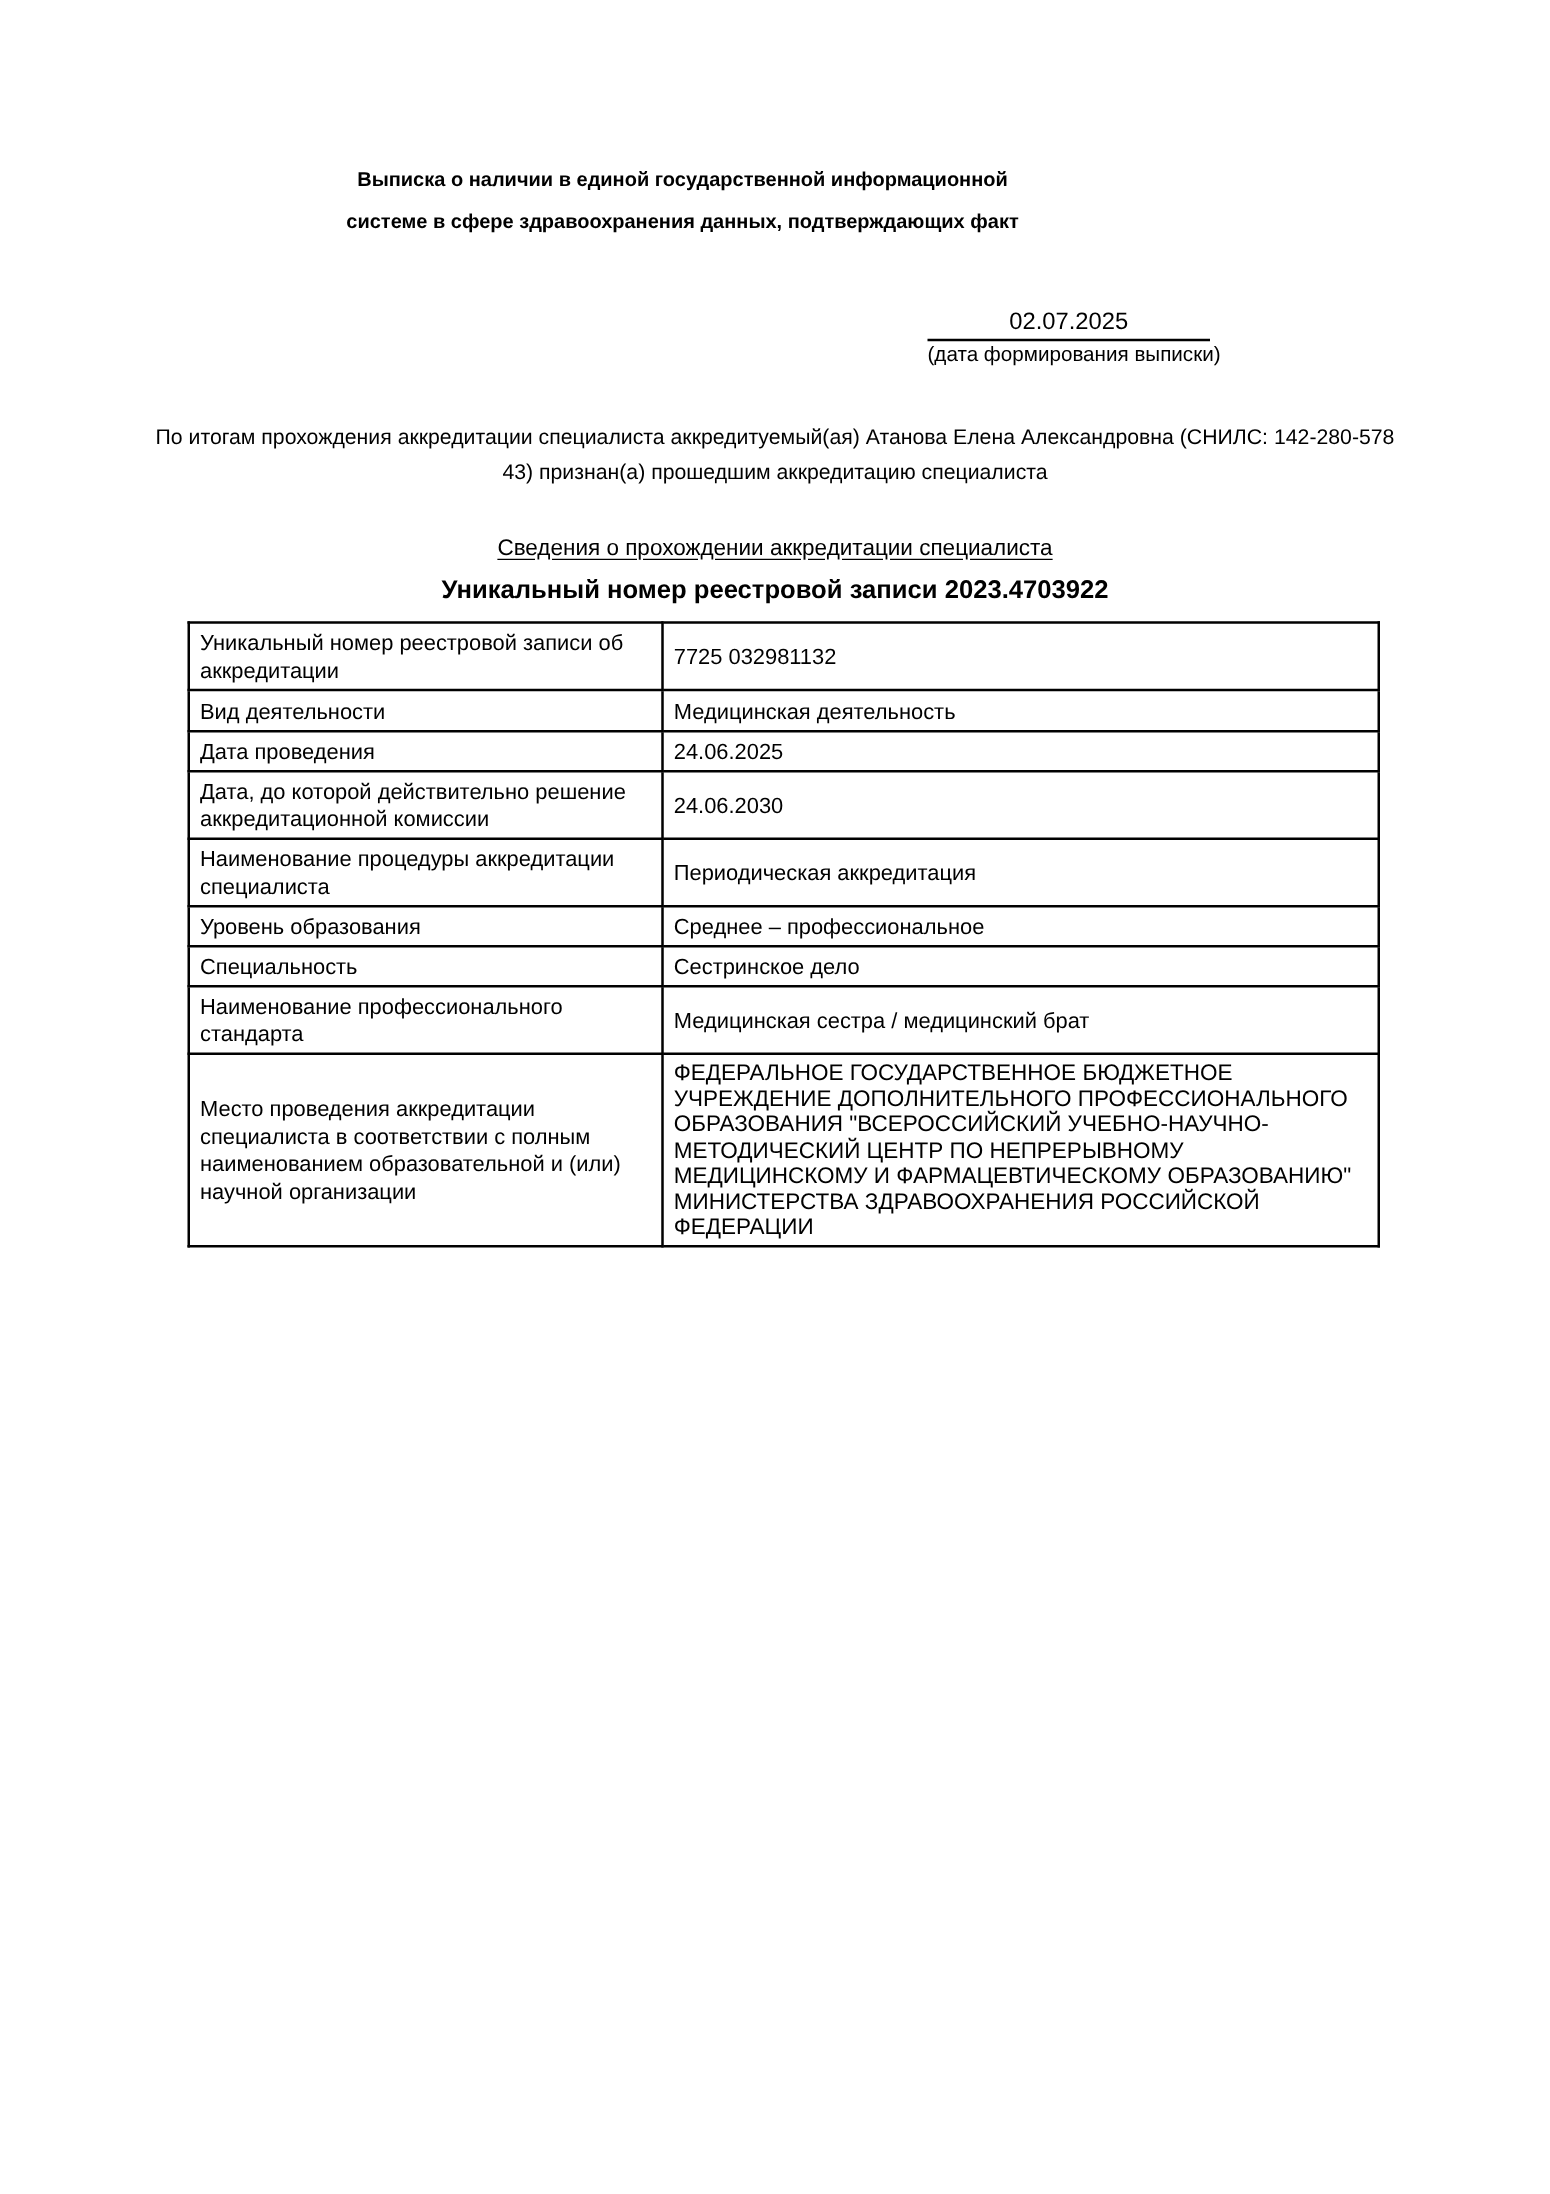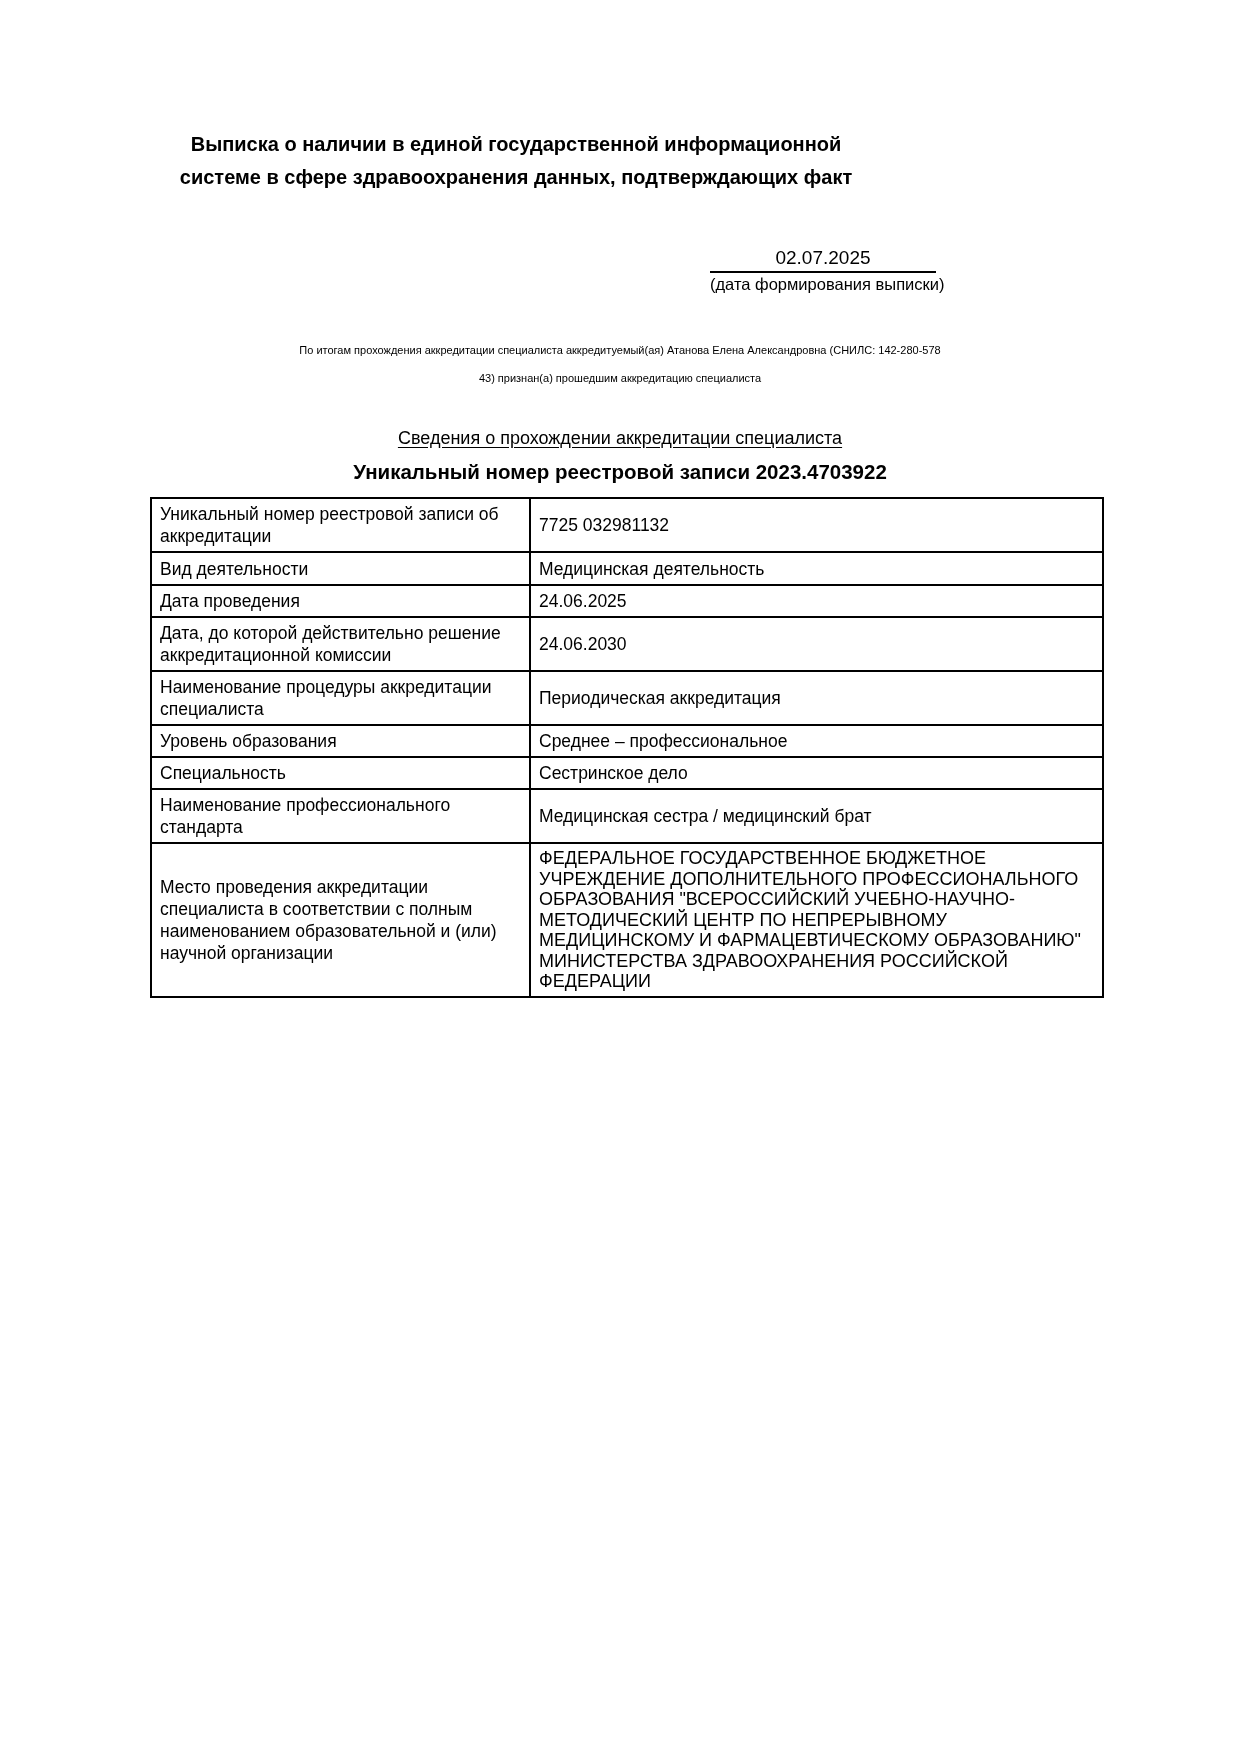--- a/index.html
+++ b/index.html
@@ -13,28 +13,29 @@
     position: relative;
     font-family: "Liberation Sans", "DejaVu Sans", sans-serif;
     color: #000000;
   }
   .doc-title {
     position: absolute;
     top: 128px;
     left: 0;
     width: 1032px;
     text-align: center;
-    font-size: 20px;
+    font-size: 16px;
     font-weight: bold;
     line-height: 33px;
+    padding-left: 30px;
   }
   .date-block {
     position: absolute;
     top: 246px;
-    left: 710px;
+    left: 742px;
     width: 226px;
     text-align: center;
   }
   .date-value {
     font-size: 19px;
     line-height: 24px;
     padding-bottom: 1px;
     border-bottom: 2px solid #000;
   }
   .date-caption {
@@ -42,21 +43,21 @@
     line-height: 20px;
     margin-top: 1px;
     white-space: nowrap;
   }
   .intro {
     position: absolute;
     top: 336px;
     left: 0;
     width: 1240px;
     text-align: center;
-    font-size: 11px;
+    font-size: 17px;
     line-height: 28px;
   }
   .section-heading {
     position: absolute;
     top: 427px;
     left: 0;
     width: 1240px;
     text-align: center;
     font-size: 18px;
     line-height: 22px;

